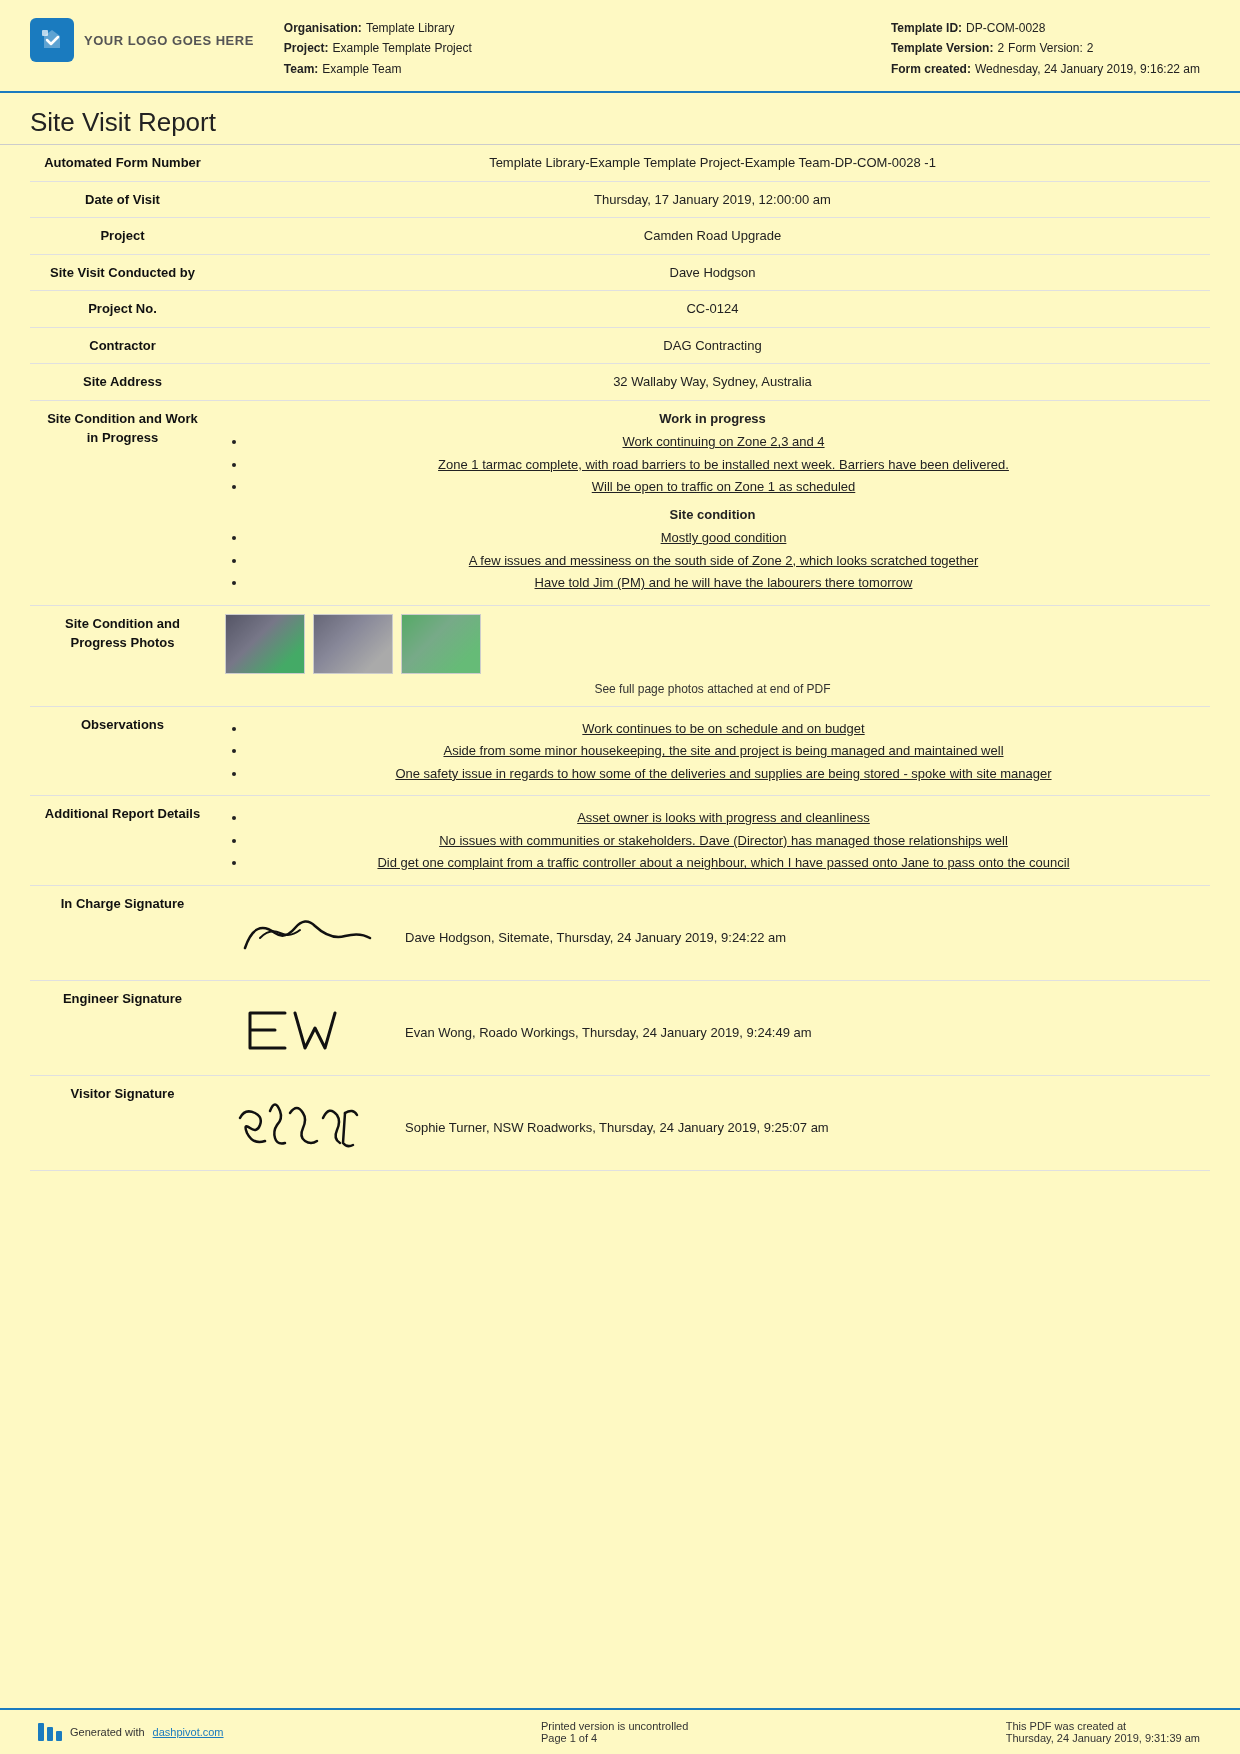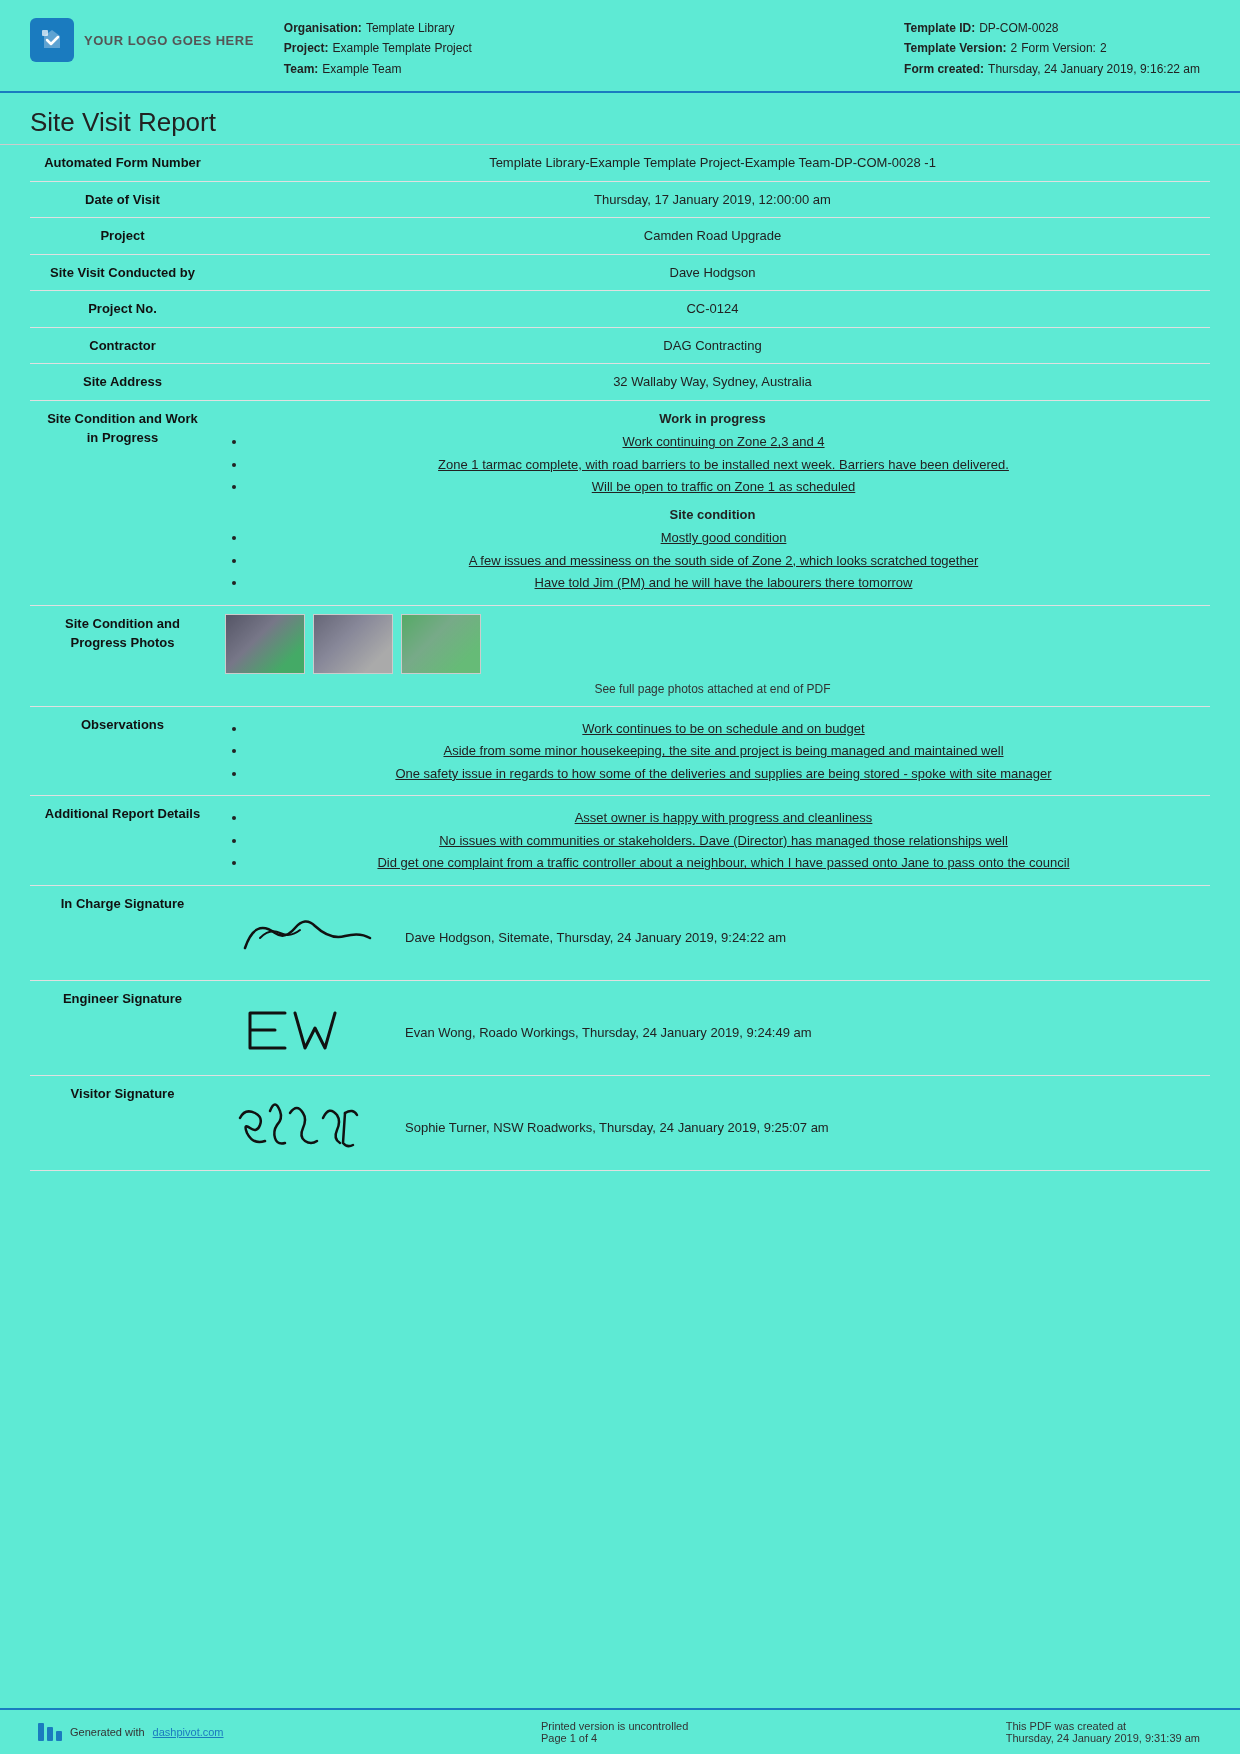--- a/index.html
+++ b/index.html
@@ -7,21 +7,21 @@
       font-family: Arial, sans-serif;
       font-size: 13px;
       color: #222;
       background: #fff;
       width: 1240px;
       min-height: 1754px;
     }
     .page {
       width: 1240px;
       min-height: 1754px;
-      background: #5eead4;
+      background: #fef9c3;
       padding: 0;
       position: relative;
     }
     
     .header {
       display: flex;
       align-items: flex-start;
       padding: 18px 40px 12px 30px;
       border-bottom: 2px solid #1a7bbf;
     }
@@ -238,21 +238,21 @@
         <span>DP-COM-0028</span>
       </div>
       <div class="meta-row">
         <span class="meta-label">Template Version:</span>
         <span>2</span>
         <span style="margin-left:4px;">Form Version:</span>
         <span style="margin-left:4px;">2</span>
       </div>
       <div class="meta-row">
         <span class="meta-label">Form created:</span>
-        <span>Thursday, 24 January 2019, 9:16:22 am</span>
+        <span>Wednesday, 24 January 2019, 9:16:22 am</span>
       </div>
     </div>
   </div>
 
   <div class="report-title">Site Visit Report</div>
 
   <div class="form-table-wrap">
     <table class="form-table">
 
       <tbody>
@@ -329,21 +329,21 @@
             <li>Aside from some minor housekeeping, the site and project is being managed and maintained well</li>
             <li>One safety issue in regards to how some of the deliveries and supplies are being stored - spoke with site manager</li>
           </ul>
         </td>
       </tr>
 
       <tr>
         <td class="label-col">Additional Report Details</td>
         <td class="value-col">
           <ul class="bullet-list">
-            <li>Asset owner is happy with progress and cleanliness</li>
+            <li>Asset owner is looks with progress and cleanliness</li>
             <li>No issues with communities or stakeholders. Dave (Director) has managed those relationships well</li>
             <li>Did get one complaint from a traffic controller about a neighbour, which I have passed onto Jane to pass onto the council</li>
           </ul>
         </td>
       </tr>
 
       <tr>
         <td class="label-col">In Charge Signature</td>
         <td class="value-col">
           <div class="sig-row">

